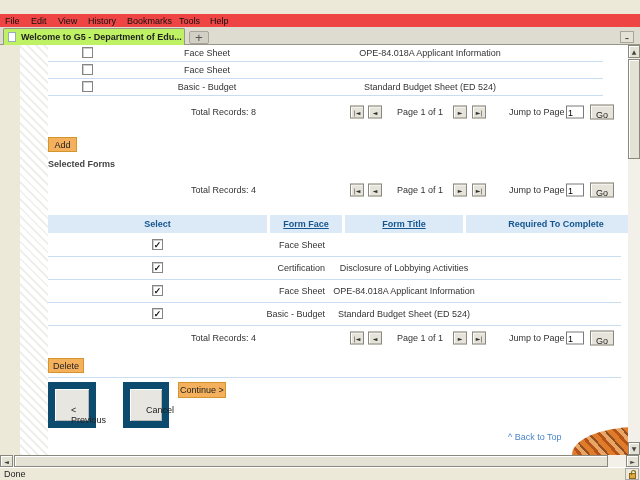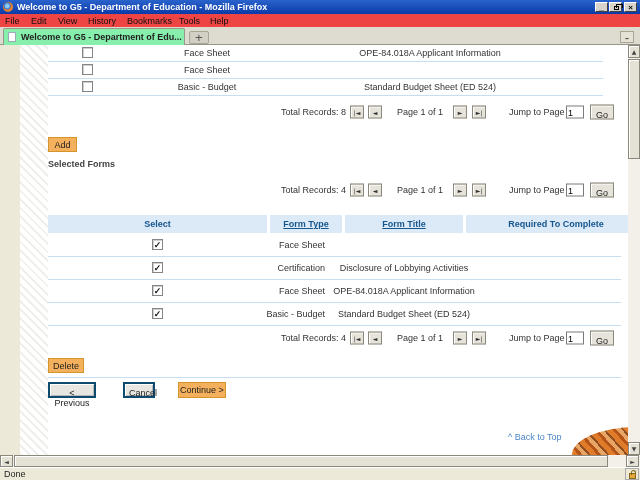--- a/index.html
+++ b/index.html
@@ -17,21 +17,21 @@
     border:1px solid; border-color:#fff #404040 #404040 #fff; font-size:8px; line-height:7px;
     text-align:center; font-weight:bold; color:#000; }
   #btn-min { right:32px; } #btn-restore { right:18px; } #btn-close { right:3px; }
   .restore-glyph { position:absolute; left:4px; top:3px; width:5px; height:4px; border:1px solid #000; background:#d8d4cc; }
   .restore-glyph::before { content:""; position:absolute; left:1px; top:-3px; width:5px; height:3px; border:1px solid #000; border-bottom:none; }
 
   #menubar { position:absolute; left:0; top:14px; width:640px; height:30px; background:#ef4444; }
   .menu-item { position:absolute; top:1px; font-size:9px; color:#111; padding:1px 3px; }
 
   #tabbar { position:absolute; left:0; top:27px; width:640px; height:18px; background:#dedbd0; border-bottom:1px solid #989688; }
-  #tab-active { position:absolute; left:3px; top:1px; width:182px; height:17px; background:#86efac;
+  #tab-active { position:absolute; left:3px; top:1px; width:182px; height:17px; background:#bef264;
     border:1px solid #989688; border-bottom:none; border-radius:2px 2px 0 0; }
   #tab-doc-icon { position:absolute; left:4px; top:3px; width:8px; height:10px; background:#fff; border:1px solid #9ab; }
   #tab-title { position:absolute; left:17px; top:3px; font-weight:bold; font-size:9px; white-space:nowrap; }
   #newtab-btn { position:absolute; left:189px; top:4px; width:20px; height:13px; background:#d2cfc4;
     border:1px solid #a8a497; border-radius:2px; text-align:center; line-height:11px; color:#555; }
   #tab-overflow-btn { position:absolute; right:6px; top:4px; width:14px; height:12px; background:#e4e1d5;
     border:1px solid #a8a497; text-align:center; line-height:9px; color:#444; }
 
   
   #content { position:absolute; left:0; top:45px; width:628px; height:410px; background:#fff; overflow:hidden;margin-left:20px; }
@@ -46,39 +46,39 @@
   .trow { position:absolute; left:0; width:628px; height:16px; }
   .cb { position:absolute; width:11px; height:11px; background:#fff; border:1px solid #858585;
     box-shadow:inset 1px 1px 0 #cfcfcf; text-align:center; line-height:10px; font-size:9px; font-weight:bold; color:#111; }
   .trow .cb { left:62px; top:2px; }
   .t-type { position:absolute; left:127px; width:120px; top:3px; text-align:center; color:#333; }
   .t-title { position:absolute; left:240px; width:340px; top:3px; text-align:center; color:#333; }
 
   
   .pagination { position:absolute; left:0; width:628px; height:22px; }
   .pagination > * { position:absolute; top:50%; transform:translateY(-50%); }
-  .pag-total { left:196px; width:130px; text-align:right; color:#333; }
+  .pag-total { left:171px; width:130px; color:#333; }
   .pgbtn { width:14px; height:13px; background:#e6e3da; border:1px solid #8a877c;
     box-shadow:inset 1px 1px 0 #fff; font-size:6px; text-align:center; color:#333; padding:0; font-family:"DejaVu Sans",sans-serif; }
   .pg-first { left:330px; } .pg-prev { left:348px; }
   .pag-page { left:368px; width:64px; text-align:center; color:#333; }
   .pg-next { left:433px; } .pg-last { left:452px; }
   .pag-jump { left:489px; color:#333; }
   .pag-input { left:546px; width:18px; height:13px; border:1px solid #7a7a7a; font-size:9px; padding:0 1px;
     font-family:"Liberation Sans",sans-serif; }
   .go-btn { left:570px; width:24px; height:15px; background:#e6e3da; border:1px solid #8a877c;
     box-shadow:inset 1px 1px 0 #fff; font-size:9px; text-align:center; color:#222; padding:4px;
     font-family:"Liberation Sans",sans-serif; }
 
   
   .btn-orange { position:absolute; background:#f4b05c; border:1px solid #d4952a; color:#222;
     font-size:9px; text-align:center; font-family:"Liberation Sans",sans-serif; padding:0; }
-  .btn-gray { position:absolute; background:#e8e6e0; border:2px solid #0c4a6e;
+  .btn-gray { position:absolute; background:#e8e6e0; border:7px solid #0c4a6e;
     box-shadow:inset 1px 1px 0 #fff, inset -1px -1px 0 #b8b8b8; color:#222; font-size:9px;
-    text-align:center; font-family:"Liberation Sans",sans-serif; padding:4px; }
+    text-align:center; font-family:"Liberation Sans",sans-serif; padding:16px; }
 
   #add-btn { left:28px; top:92px; width:29px; height:15px; }
   #selected-forms-heading { position:absolute; left:28px; top:114px; font-weight:bold; color:#444; }
 
   
   .hcell { position:absolute; top:170px; height:18px; background:#dce9f6; color:#15568e; font-weight:bold;
     text-align:center; line-height:18px; }
   #h-select { left:28px; width:219px; }
   #h-type { left:250px; width:72px; }
   #h-title { left:325px; width:118px; }
@@ -123,29 +123,20 @@
   #lock-panel { position:absolute; right:1px; top:0; width:14px; height:12px; border:1px solid #aaa; background:#ece9d8; }
   #lock-icon { position:absolute; left:3px; top:4px; width:7px; height:6px; background:#e0a83c; border:1px solid #8a6a1a; }
   #lock-icon::before { content:""; position:absolute; left:1px; top:-4px; width:3px; height:4px;
     border:1px solid #8a6a1a; border-bottom:none; border-radius:3px 3px 0 0; }
 </style>
 </head>
 <body>
 
 <div id="screen">
 
-  <div id="titlebar">
-    <span id="ff-icon"></span>
-    <span id="title-text">Welcome to G5 - Department of Education - Mozilla Firefox</span>
-    <button class="winbtn" id="btn-min">_</button>
-    <button class="winbtn" id="btn-restore">
-        <span class="restore-glyph"></span>
-      </button>
-    <button class="winbtn" id="btn-close">×</button>
-  </div>
 
   <div id="menubar">
     <span class="menu-item" style="left:2px">File</span>
     <span class="menu-item" style="left:28px">Edit</span>
     <span class="menu-item" style="left:55px">View</span>
     <span class="menu-item" style="left:85px">History</span>
     <span class="menu-item" style="left:124px">Bookmarks</span>
     <span class="menu-item" style="left:176px">Tools</span>
     <span class="menu-item" style="left:207px">Help</span>
   </div>
@@ -202,21 +193,21 @@
       <button class="pgbtn pg-prev">◄</button>
       <span class="pag-page">Page 1 of 1</span>
       <button class="pgbtn pg-next">►</button>
       <button class="pgbtn pg-last">►|</button>
       <span class="pag-jump">Jump to Page</span>
       <input class="pag-input" value="1" style="">
       <button class="go-btn">Go</button>
     </div>
 
     <div class="hcell" id="h-select">Select</div>
-    <div class="hcell" id="h-type"><span class="sort-link">Form Type</span></div>
+    <div class="hcell" id="h-type"><span class="sort-link">Form Face</span></div>
     <div class="hcell" id="h-title"><span class="sort-link">Form Title</span></div>
     <div class="hcell" id="h-req">Required To Complete</div>
 
     <div class="srow tall" style="top:188px">
       <span class="cb"></span>
       <span class="s-type">Face Sheet</span>
       <span class="cb req-cb">✓</span>
     </div>
     <div class="divider" style="left:28px; top:211px; width:573px"></div>
     <div class="srow" style="top:211px">

